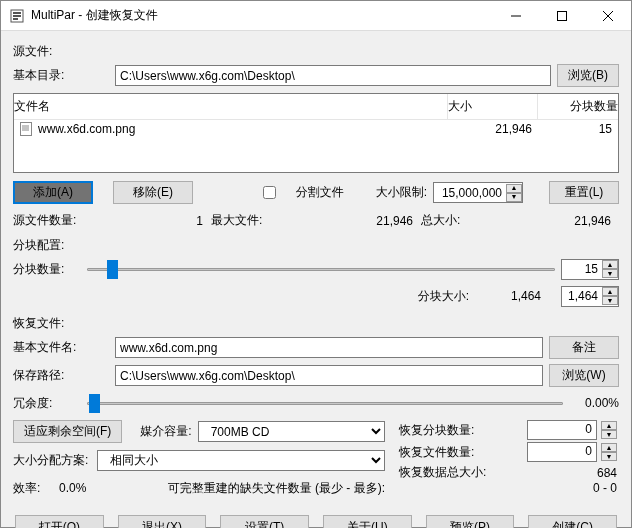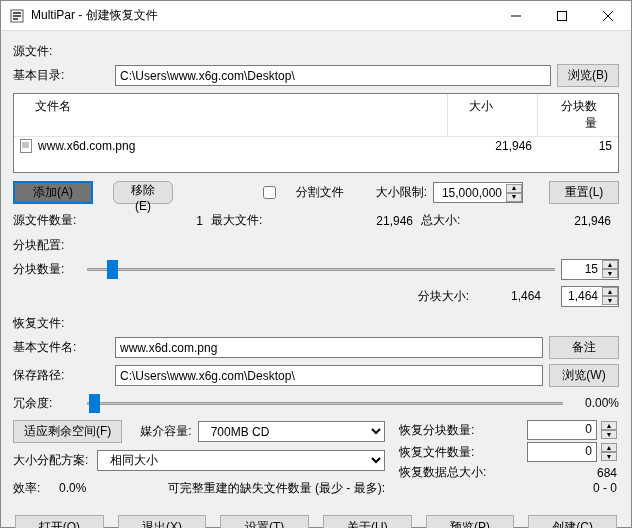--- a/index.html
+++ b/index.html
@@ -12,21 +12,21 @@
 .content { flex: 1; padding: 6px 12px 8px 12px; display: flex; flex-direction: column; gap: 2px; }
 .row { display: flex; align-items: center; gap: 6px; min-height: 22px; }
 .lbl { min-width: 68px; }
 .lbl-wide { min-width: 78px; }
 input[type=text] { border: 1px solid #7a7a7a; background: #fff; height: 21px; padding: 0 4px; font-size: 12px; }
 .path-input { flex: 1; margin-left: 28px; }
 .btn { background: #e1e1e1; border: 1px solid #adadad; height: 23px; padding: 0 10px; cursor: pointer; font-size: 12px; }
 .btn.sel { border: 2px solid #0078d7; background: #737373; padding: 0 9px; }
 .filelist { border: 1px solid #7a7a7a; background: #fff; height: 80px; display: flex; flex-direction: column; }
 .fl-head { display: flex; border-bottom: 1px solid #e5e5e5; background: #fff; }
-.fl-head > div { padding: 4px 21px; border-right: 1px solid #e5e5e5; }
+.fl-head > div { padding: 4px 0; border-right: 1px solid #e5e5e5; }
 .fl-col-name { flex: 1; }
 .fl-col-size { width: 90px; text-align: left; }
 .fl-col-blk { width: 80px; text-align: right; border-right: none !important; }
 .fl-body { flex: 1; overflow: auto; }
 .fl-row { display: flex; padding: 2px 6px; align-items: center; }
 .fl-row .fico { width: 14px; height: 14px; margin-right: 4px; display: inline-flex; }
 .fl-row .fname { flex: 1; }
 .fl-row .fsize { width: 90px; text-align: right; }
 .fl-row .fblk { width: 80px; text-align: right; }
 .statgrid { display: grid; grid-template-columns: 78px 120px 90px 120px 70px 1fr; align-items: center; margin-top: 6px; }
@@ -112,21 +112,21 @@
             </span>
           <span class="fname">www.x6d.com.png</span>
           <span class="fsize">21,946</span>
           <span class="fblk">15</span>
         </div>
       </div>
     </div>
 
     <div class="row" style="margin-top:6px;">
       <button class="btn sel" style="width:80px;">添加(A)</button>
-      <button class="btn" style="width:60px;margin-left:14px;border-radius:6px;">移除(E)</button>
+      <button class="btn" style="width:80px;margin-left:14px;">移除(E)</button>
       <span class="flex1"></span>
       <label class="chk">
           <input type="checkbox" style="">
           <span>分割文件</span>
         </label>
       <span style="width:20px;"></span>
       <span>大小限制:</span>
       <div class="spin-wrap">
         <input type="text" value="15,000,000" style="">
         <div class="spins">

